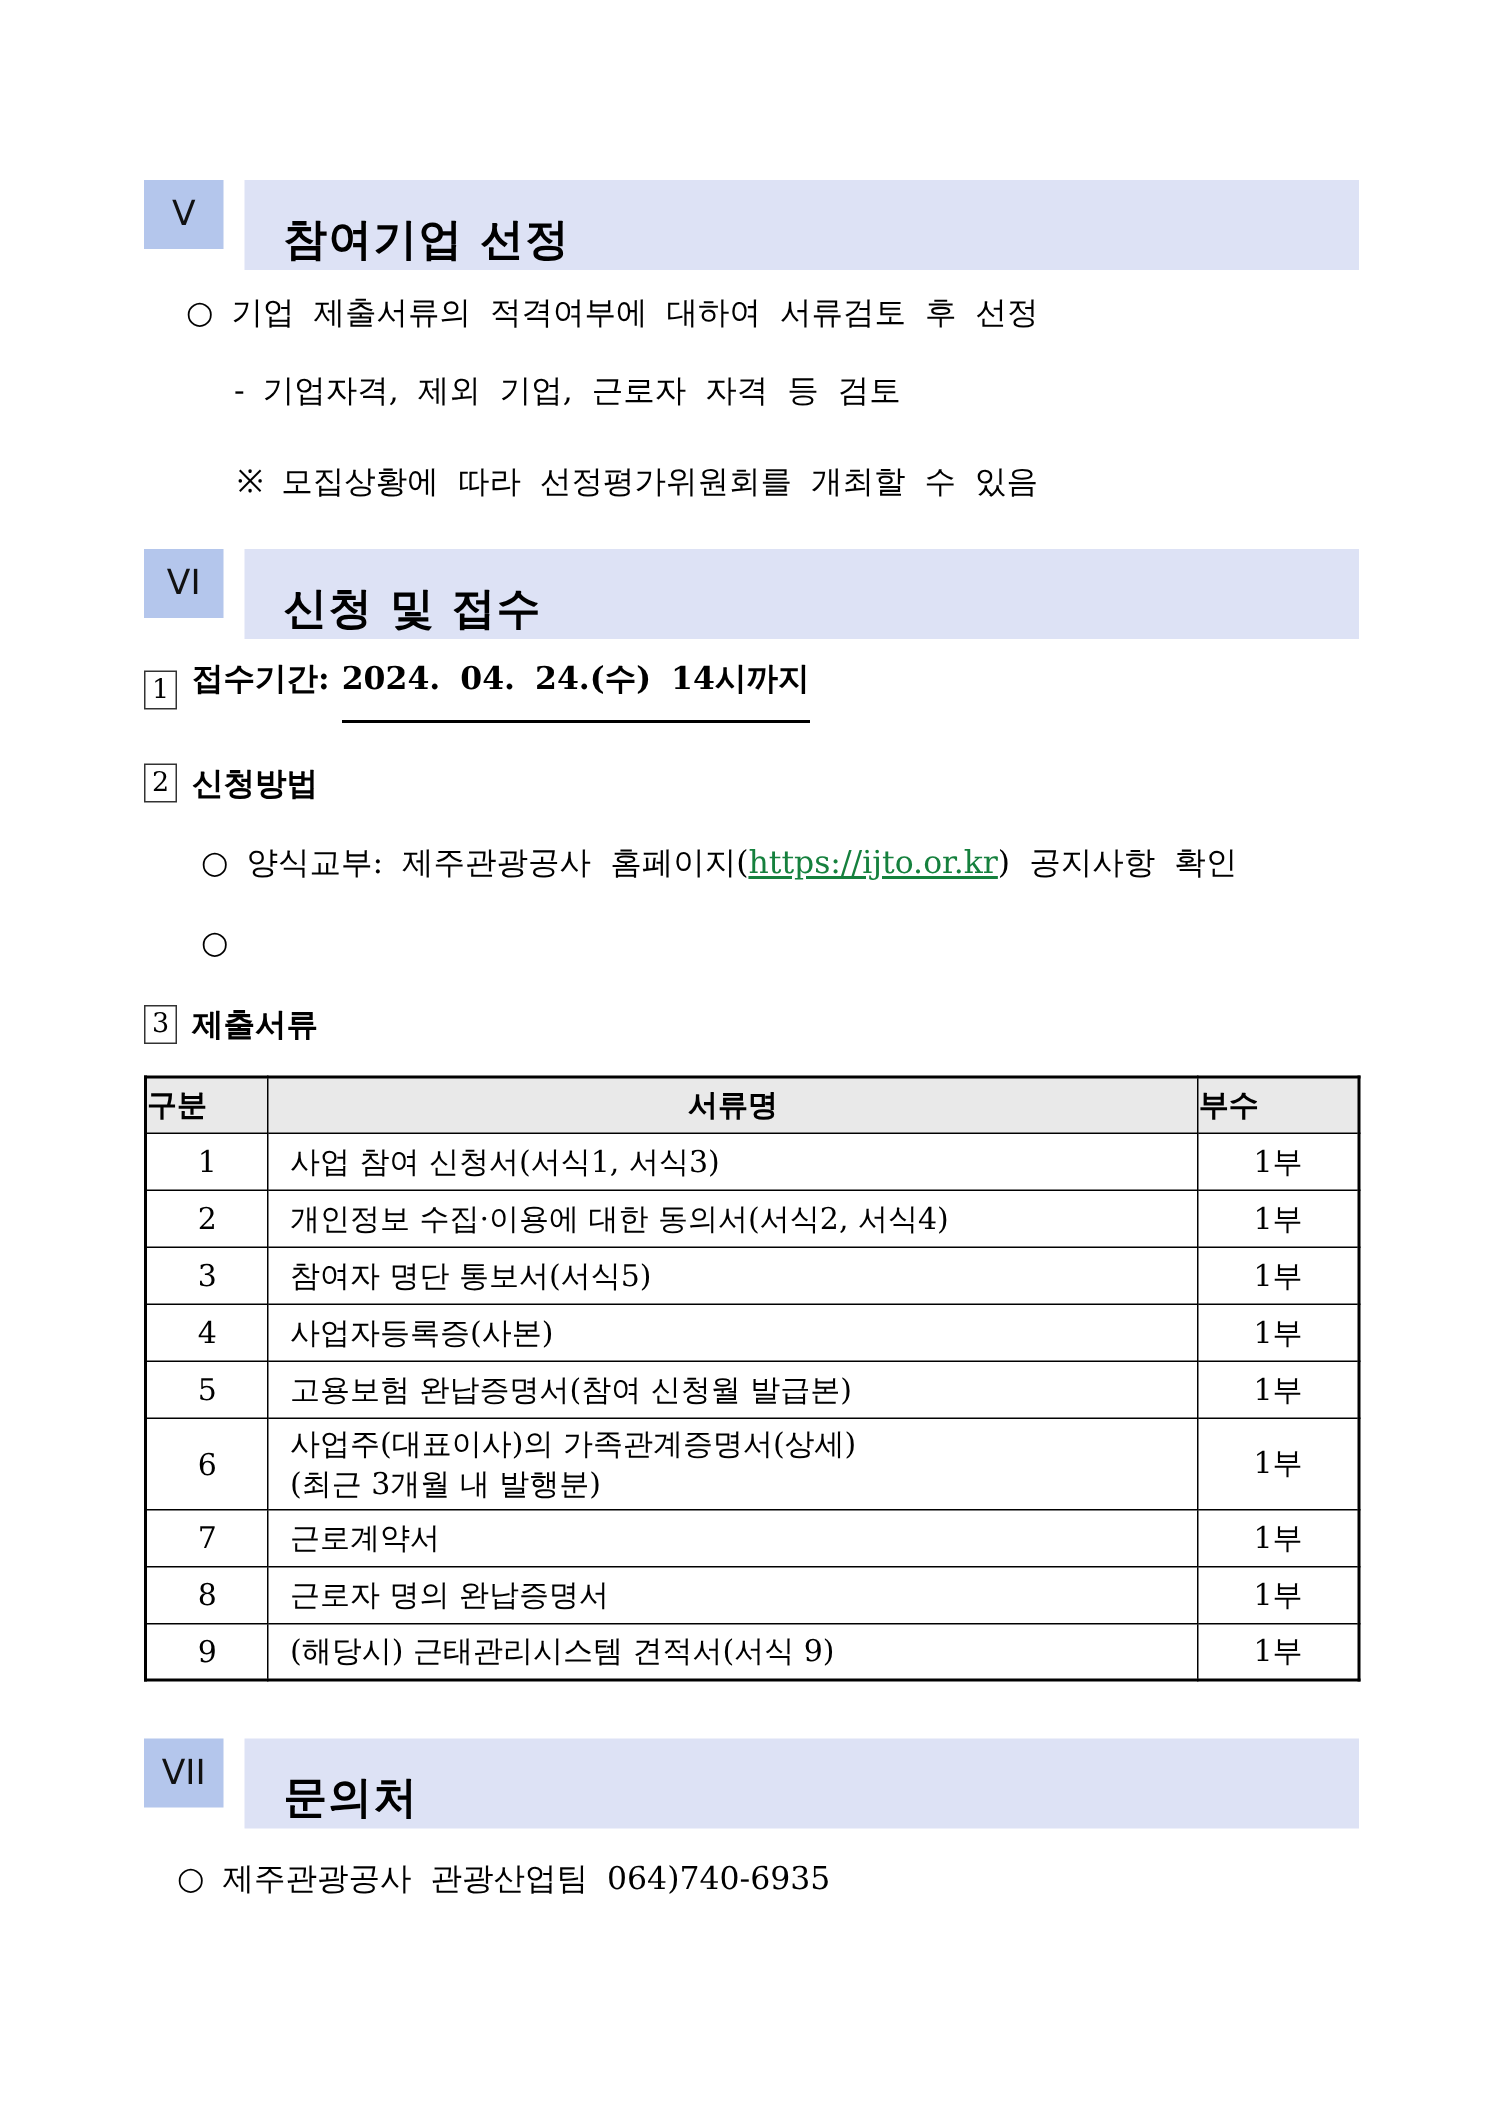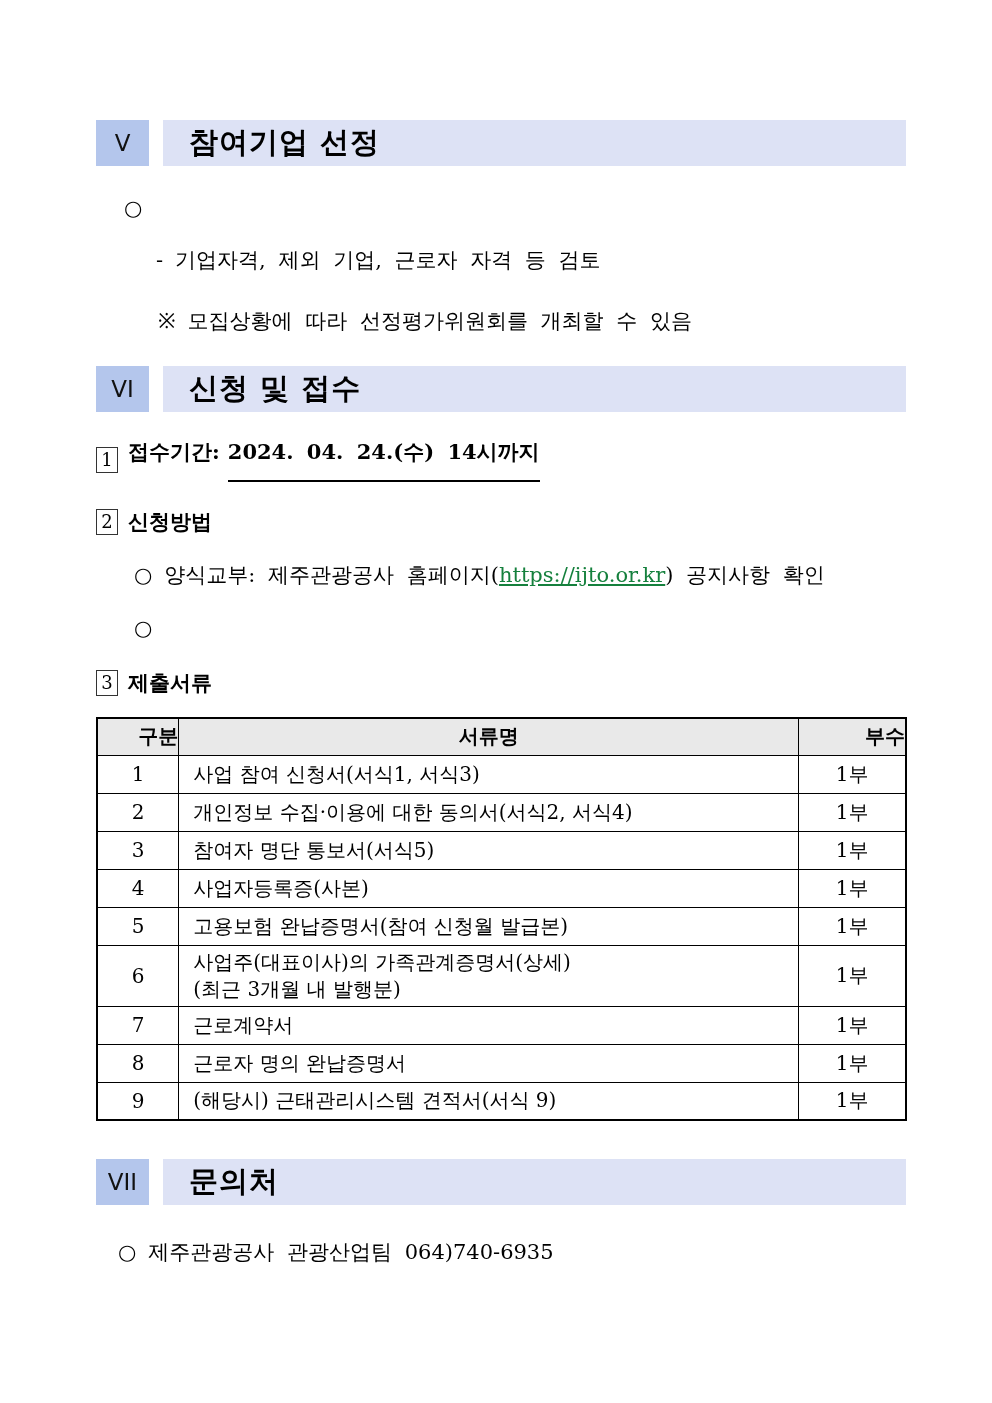--- a/index.html
+++ b/index.html
@@ -20,23 +20,23 @@
   .numeral-box {
     width: 53px; height: 46px;
     background: #b4c6ec;
     display: flex; align-items: center; justify-content: center;
     font-family: "DejaVu Sans", sans-serif;
     font-size: 23px; font-weight: 500; color: #111;
     flex: 0 0 auto;
   }
   .hdr-gap { width: 14px; flex: 0 0 auto; }
   .title-bar {
-    flex: 1 1 auto; height: 46px;
+    flex: 1 1 auto; height: 60px;
     background: #dde2f5;
-    display: flex; align-items: center;
+    display: flex; align-items: flex-end;
     padding-left: 26px;
   }
   .sec-title {
     font-family: "DejaVu Sans", sans-serif;
     font-weight: 700; font-size: 29px; color: #000;
     letter-spacing: 1px;
   }
   
   .line { display: flex; align-items: baseline; font-size: 21px; line-height: 30px; word-spacing: 6px; }
   .marker { flex: 0 0 auto; margin-right: 12px; }
@@ -62,21 +62,21 @@
     margin-top: 19px;
     border-collapse: collapse;
     border: 2px solid #000;
     font-size: 20px;
   }
   .doc-table th, .doc-table td { border: 1px solid #000; }
   .doc-table th {
     background: #e9e9e9;
     font-weight: 700;
     height: 37px;
-    text-align: right;
+    text-align: left;
   }
   .doc-table td { height: 38px; }
   .col-num  { width: 80px;  text-align: center; }
   .col-name { width: 606px; text-align: left; padding: 3px 0 3px 14px; white-space: pre-line; line-height: 27px; margin-top: 16px; }
   .col-copies { width: 105px; text-align: center; }
   
   .sec-vi  { margin-top: 30px; }
   .sec-vii { margin-top: 38px; }
 </style>
 </head>
@@ -87,20 +87,21 @@
   <section>
     <div class="sec-header">
       <div class="numeral-box">V</div>
       <div class="hdr-gap"></div>
       <div class="title-bar">
         <span class="sec-title">참여기업 선정</span>
       </div>
     </div>
     <div class="line bullet-line">
       <span class="marker">○</span>
+      <span>기업 제출서류의 적격여부에 대하여 서류검토 후 선정</span>
     </div>
     <div class="line dash-line">
       <span class="marker">-</span>
       <span>기업자격, 제외 기업, 근로자 자격 등 검토</span>
     </div>
     <div class="line note-line">
       <span class="marker">※</span>
       <span>모집상황에 따라 선정평가위원회를 개최할 수 있음</span>
     </div>
   </section>

